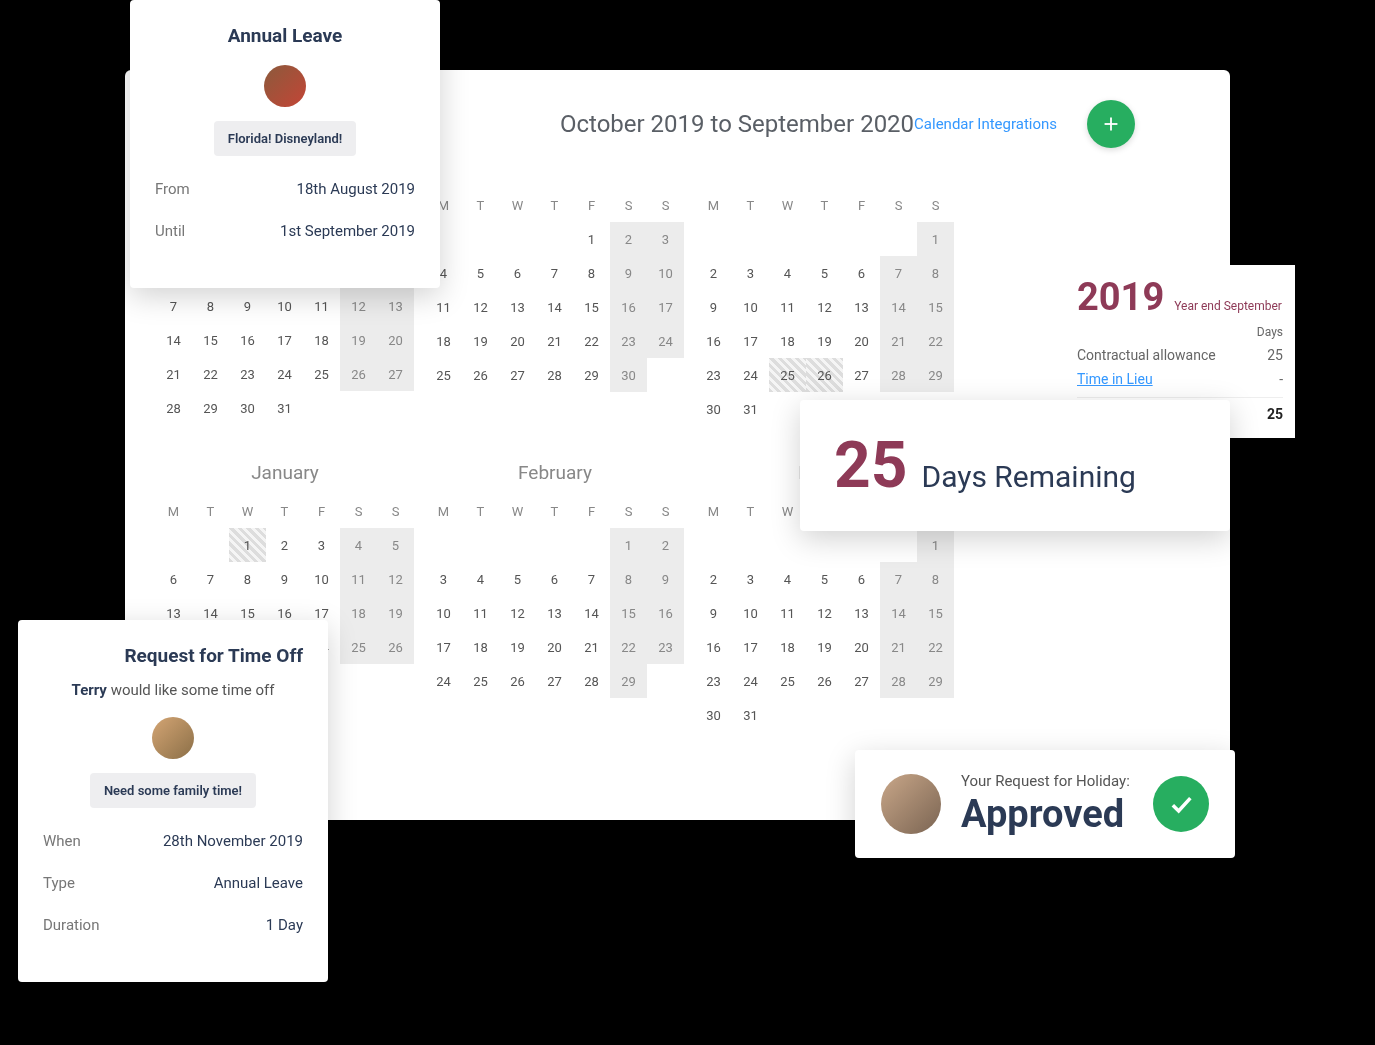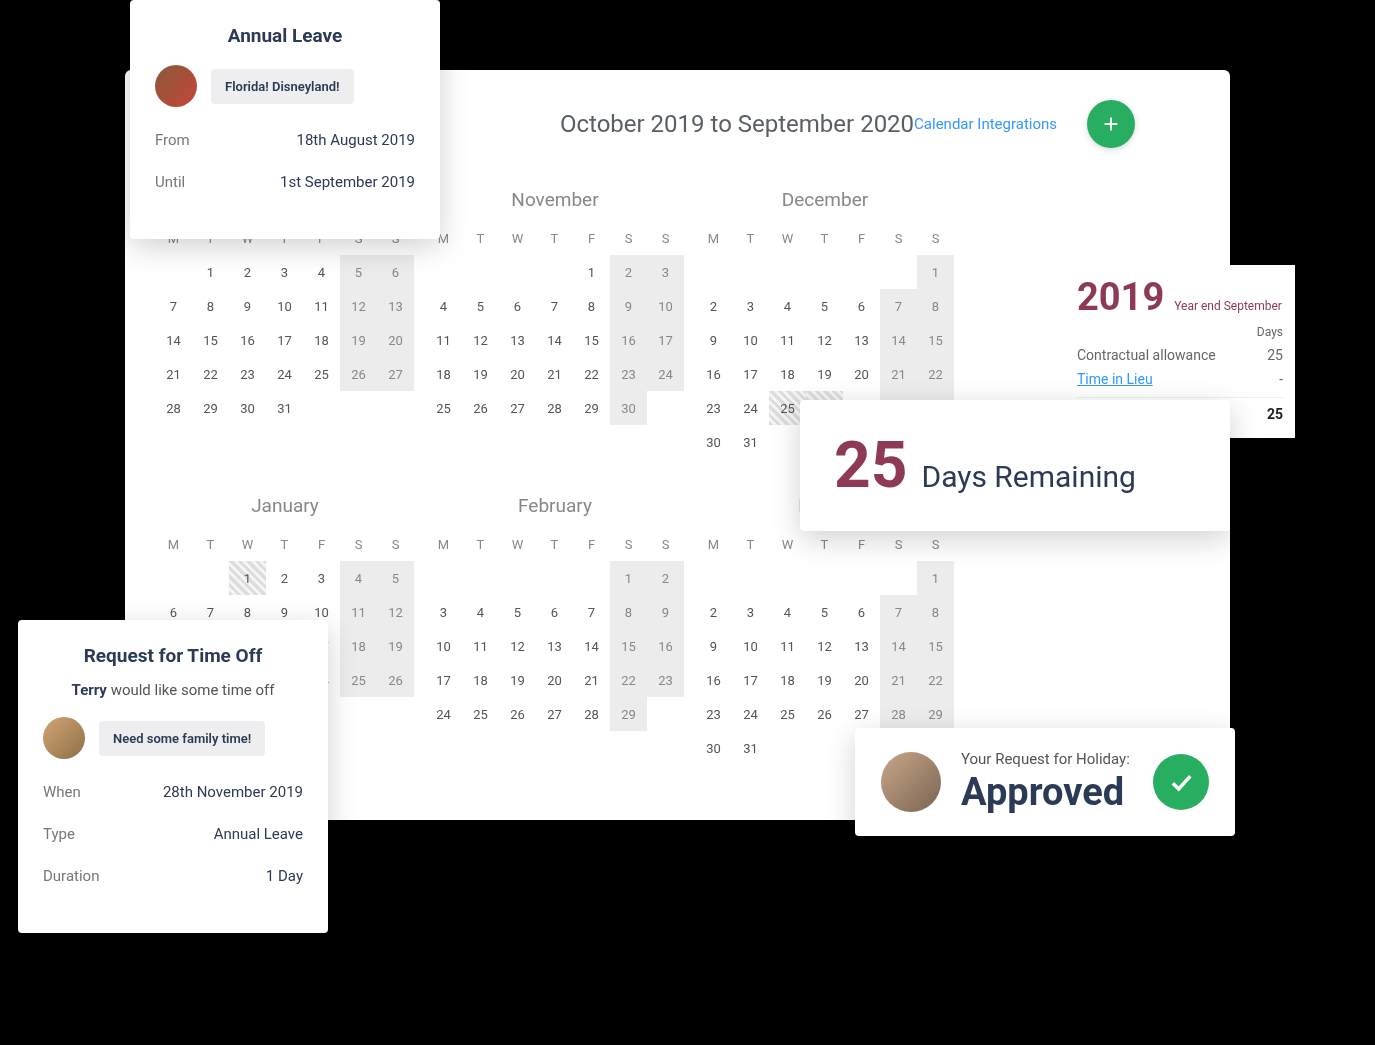--- a/index.html
+++ b/index.html
@@ -97,45 +97,45 @@
     position:absolute;
     background:#fff;
     box-shadow: 0 8px 30px rgba(0,0,0,0.18);
     border-radius: 4px;
     padding: 24px 25px;
   }
   .card-annual {
     left: 130px; top: 0px; width: 310px;
   }
   .card-annual h3 { text-align:center; color:#2b3a55; font-size:19px; font-weight:700; margin-bottom:18px;}
-  .bubble-row { display:flex; align-items:center; gap:14px; margin-bottom:18px;}
+  .bubble-row { display:flex; align-items:center; gap:14px; margin-bottom:18px;flex-direction:column;}
   .avatar { width:42px; height:42px; border-radius:50%; background:linear-gradient(135deg,#8b5a3c,#c44536); flex-shrink:0;}
   .avatar2 { background:linear-gradient(135deg,#d4a574,#8b6f47);}
   .avatar3 { width:60px;height:60px; background:linear-gradient(135deg,#c9a789,#7a6452);}
   .bubble { background:#eeeef0; padding:10px 14px; border-radius:4px; font-size:13px; font-weight:600; color:#2b3a55;}
   .field-row { display:flex; justify-content:space-between; font-size:15px; margin:24px 0;}
   .field-row .lbl { color:#777;}
   .field-row .val { color:#2b3a55;}
 
   .card-request {
     left:18px; top:620px; width:310px;
   }
-  .card-request h3 { text-align:center; color:#2b3a55; font-size:19px; font-weight:700; margin-bottom:14px;}
+  .card-request h3 { text-align:right; color:#2b3a55; font-size:19px; font-weight:700; margin-bottom:14px;}
   .card-request .sub { text-align:center; font-size:15px; color:#555; margin-bottom:18px;}
   .card-request .sub strong { color:#2b3a55;}
 
   .card-remaining {
     left:800px; top:400px; width:430px; padding:28px 34px;
     display:flex; align-items:baseline; gap:14px;
   }
   .card-remaining .big { font-size:64px; font-weight:700; color:#8e3a57;}
   .card-remaining .txt { font-size:30px; color:#2b3a55;}
 
   .card-approved {
-    left:855px; top:728px; width:380px; padding:22px 26px;
+    left:855px; top:750px; width:380px; padding:22px 26px;
     display:flex; align-items:center; gap:20px;
   }
   .approved-text .line1 { font-size:15px; color:#555; margin-bottom:2px;}
   .approved-text .line2 { font-size:38px; font-weight:700; color:#2b3a55;}
   .check-badge {
     width:56px;height:56px;border-radius:50%;background:#27ae60;
     display:flex;align-items:center;justify-content:center;margin-left:auto;
   }
   .check-badge svg{width:28px;height:28px;stroke:#fff;stroke-width:3;fill:none;}
 </style>
@@ -204,21 +204,20 @@
           <div class="daycell weekend">27</div>
         </div>
         <div class="weekrow">
           <div class="daycell">28</div>
           <div class="daycell">29</div>
           <div class="daycell">30</div>
           <div class="daycell">31</div>
         </div>
       </div>
       <div class="month">
-        <div class="month-name">November</div>
         <div class="weekrow">
           <div class="daycell hdr">M</div>
           <div class="daycell hdr">T</div>
           <div class="daycell hdr">W</div>
           <div class="daycell hdr">T</div>
           <div class="daycell hdr">F</div>
           <div class="daycell hdr">S</div>
           <div class="daycell hdr">S</div>
         </div>
         <div class="weekrow">
@@ -260,21 +259,20 @@
         <div class="weekrow">
           <div class="daycell">25</div>
           <div class="daycell">26</div>
           <div class="daycell">27</div>
           <div class="daycell">28</div>
           <div class="daycell">29</div>
           <div class="daycell weekend">30</div>
         </div>
       </div>
       <div class="month">
-        <div class="month-name">December</div>
         <div class="weekrow">
           <div class="daycell hdr">M</div>
           <div class="daycell hdr">T</div>
           <div class="daycell hdr">W</div>
           <div class="daycell hdr">T</div>
           <div class="daycell hdr">F</div>
           <div class="daycell hdr">S</div>
           <div class="daycell hdr">S</div>
         </div>
         <div class="weekrow">

